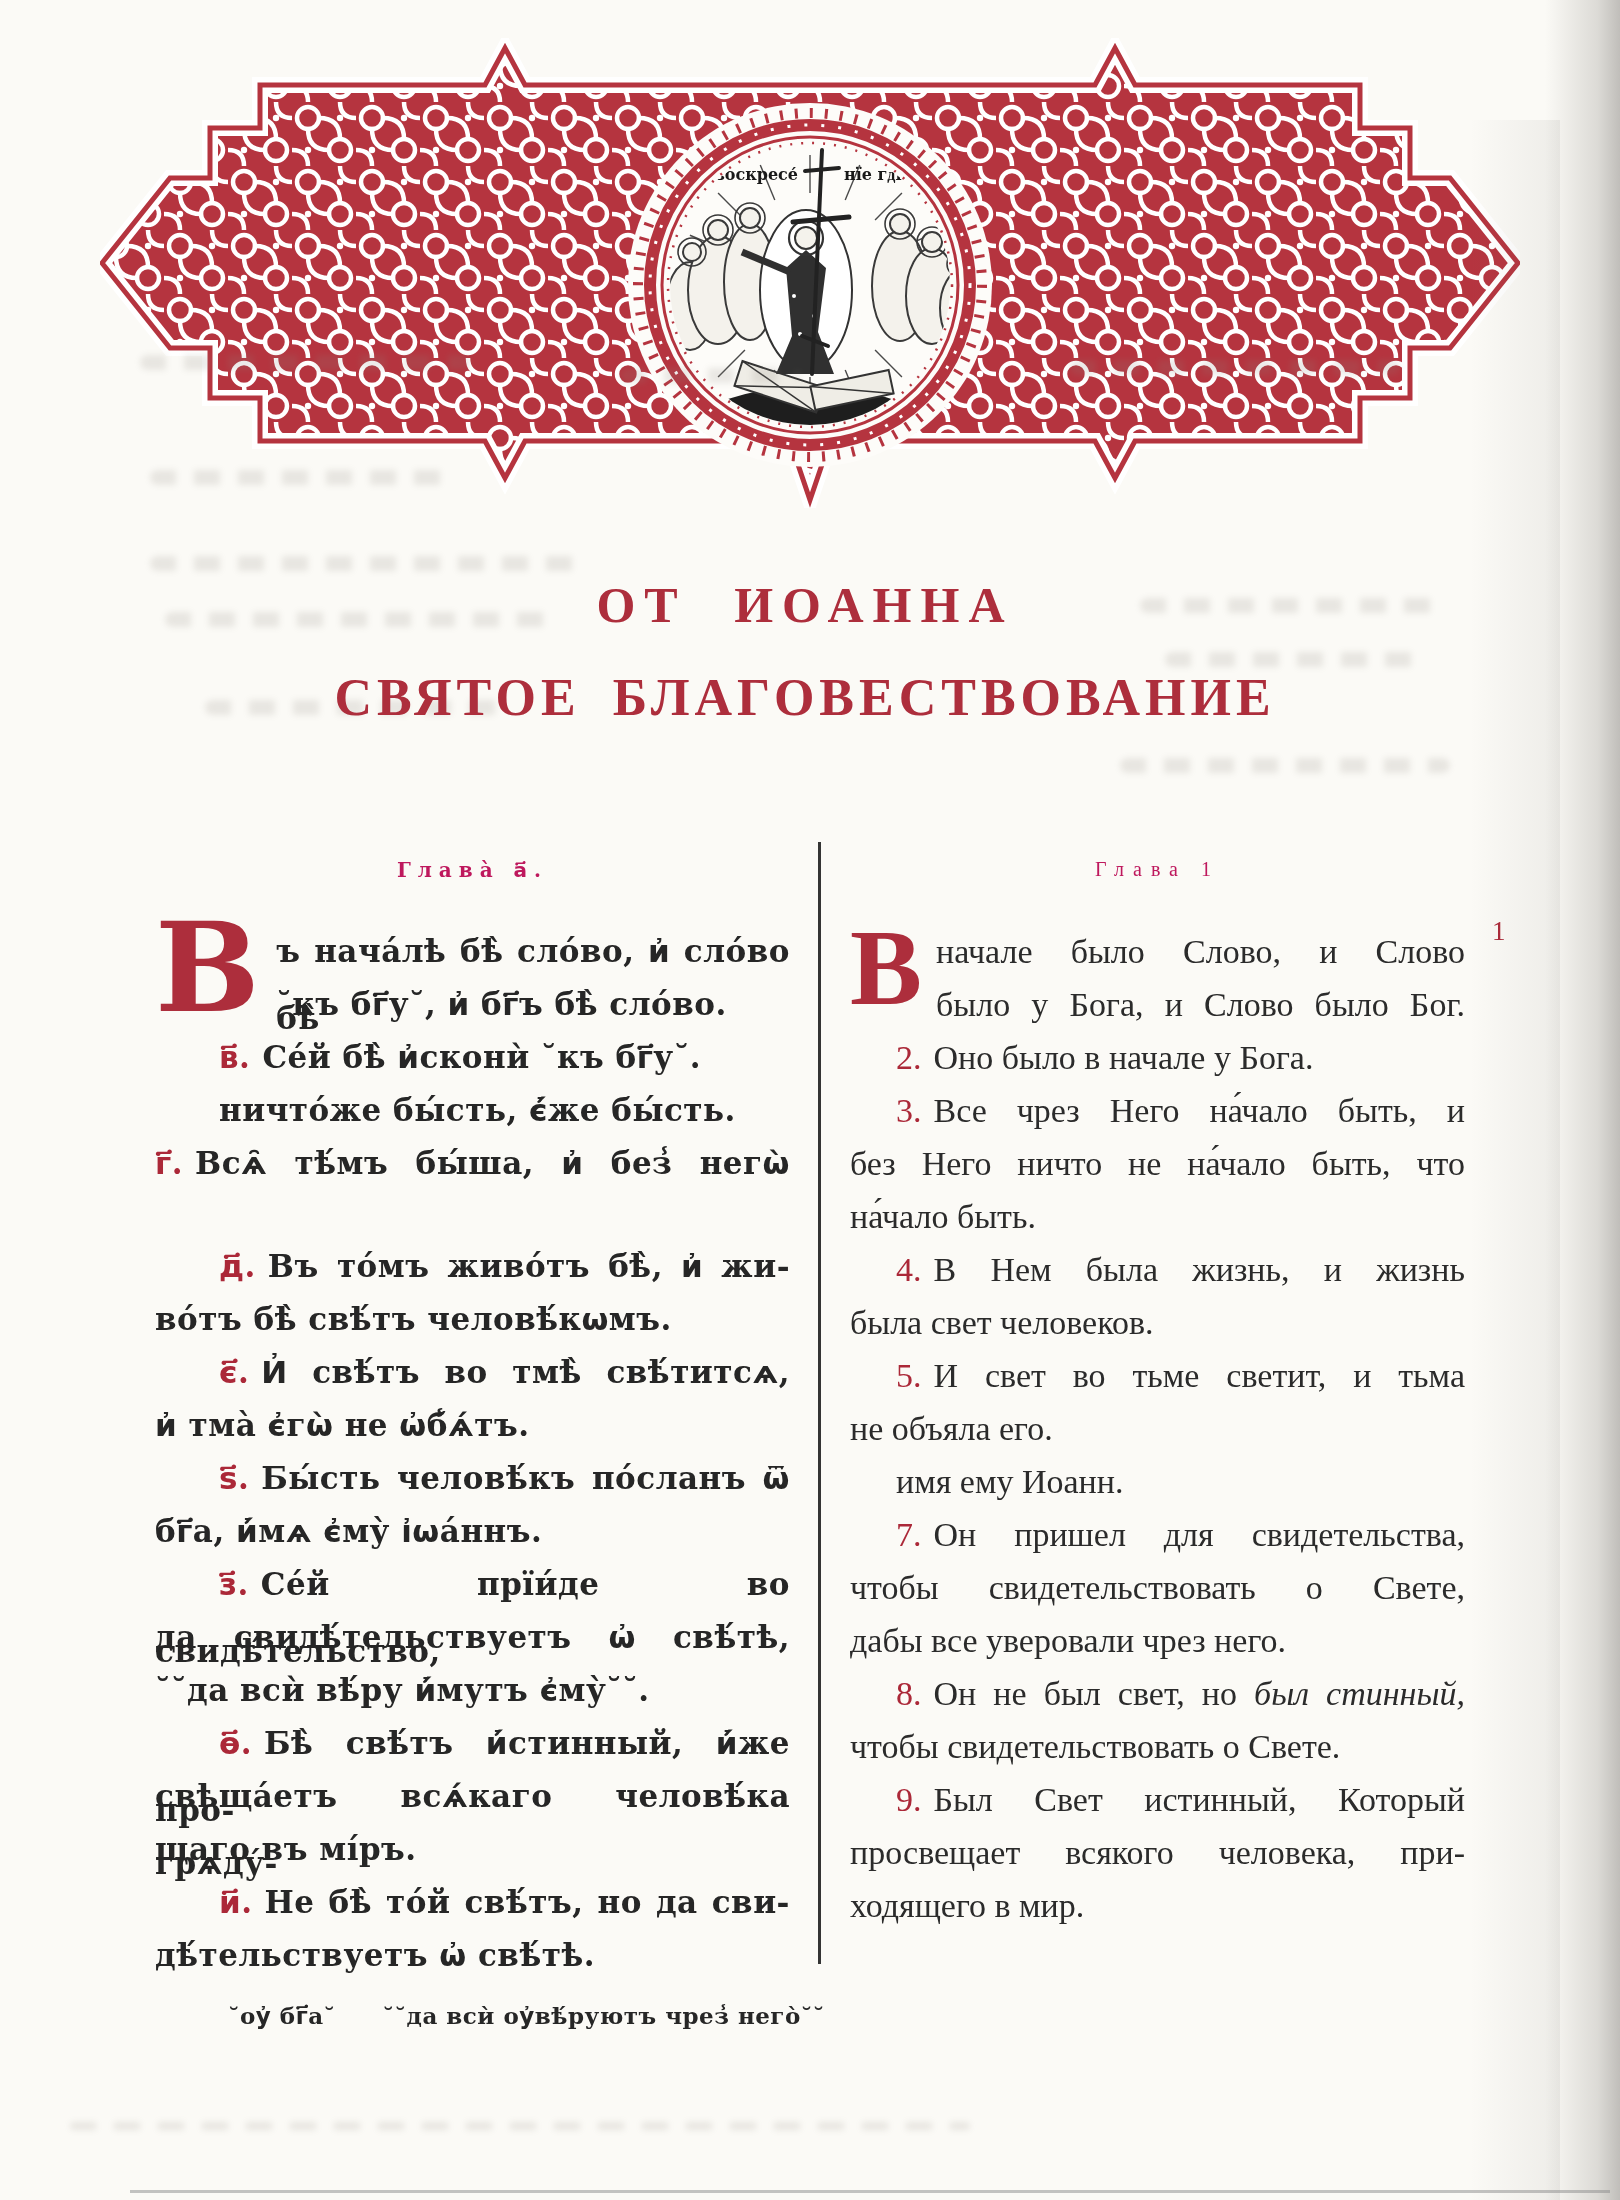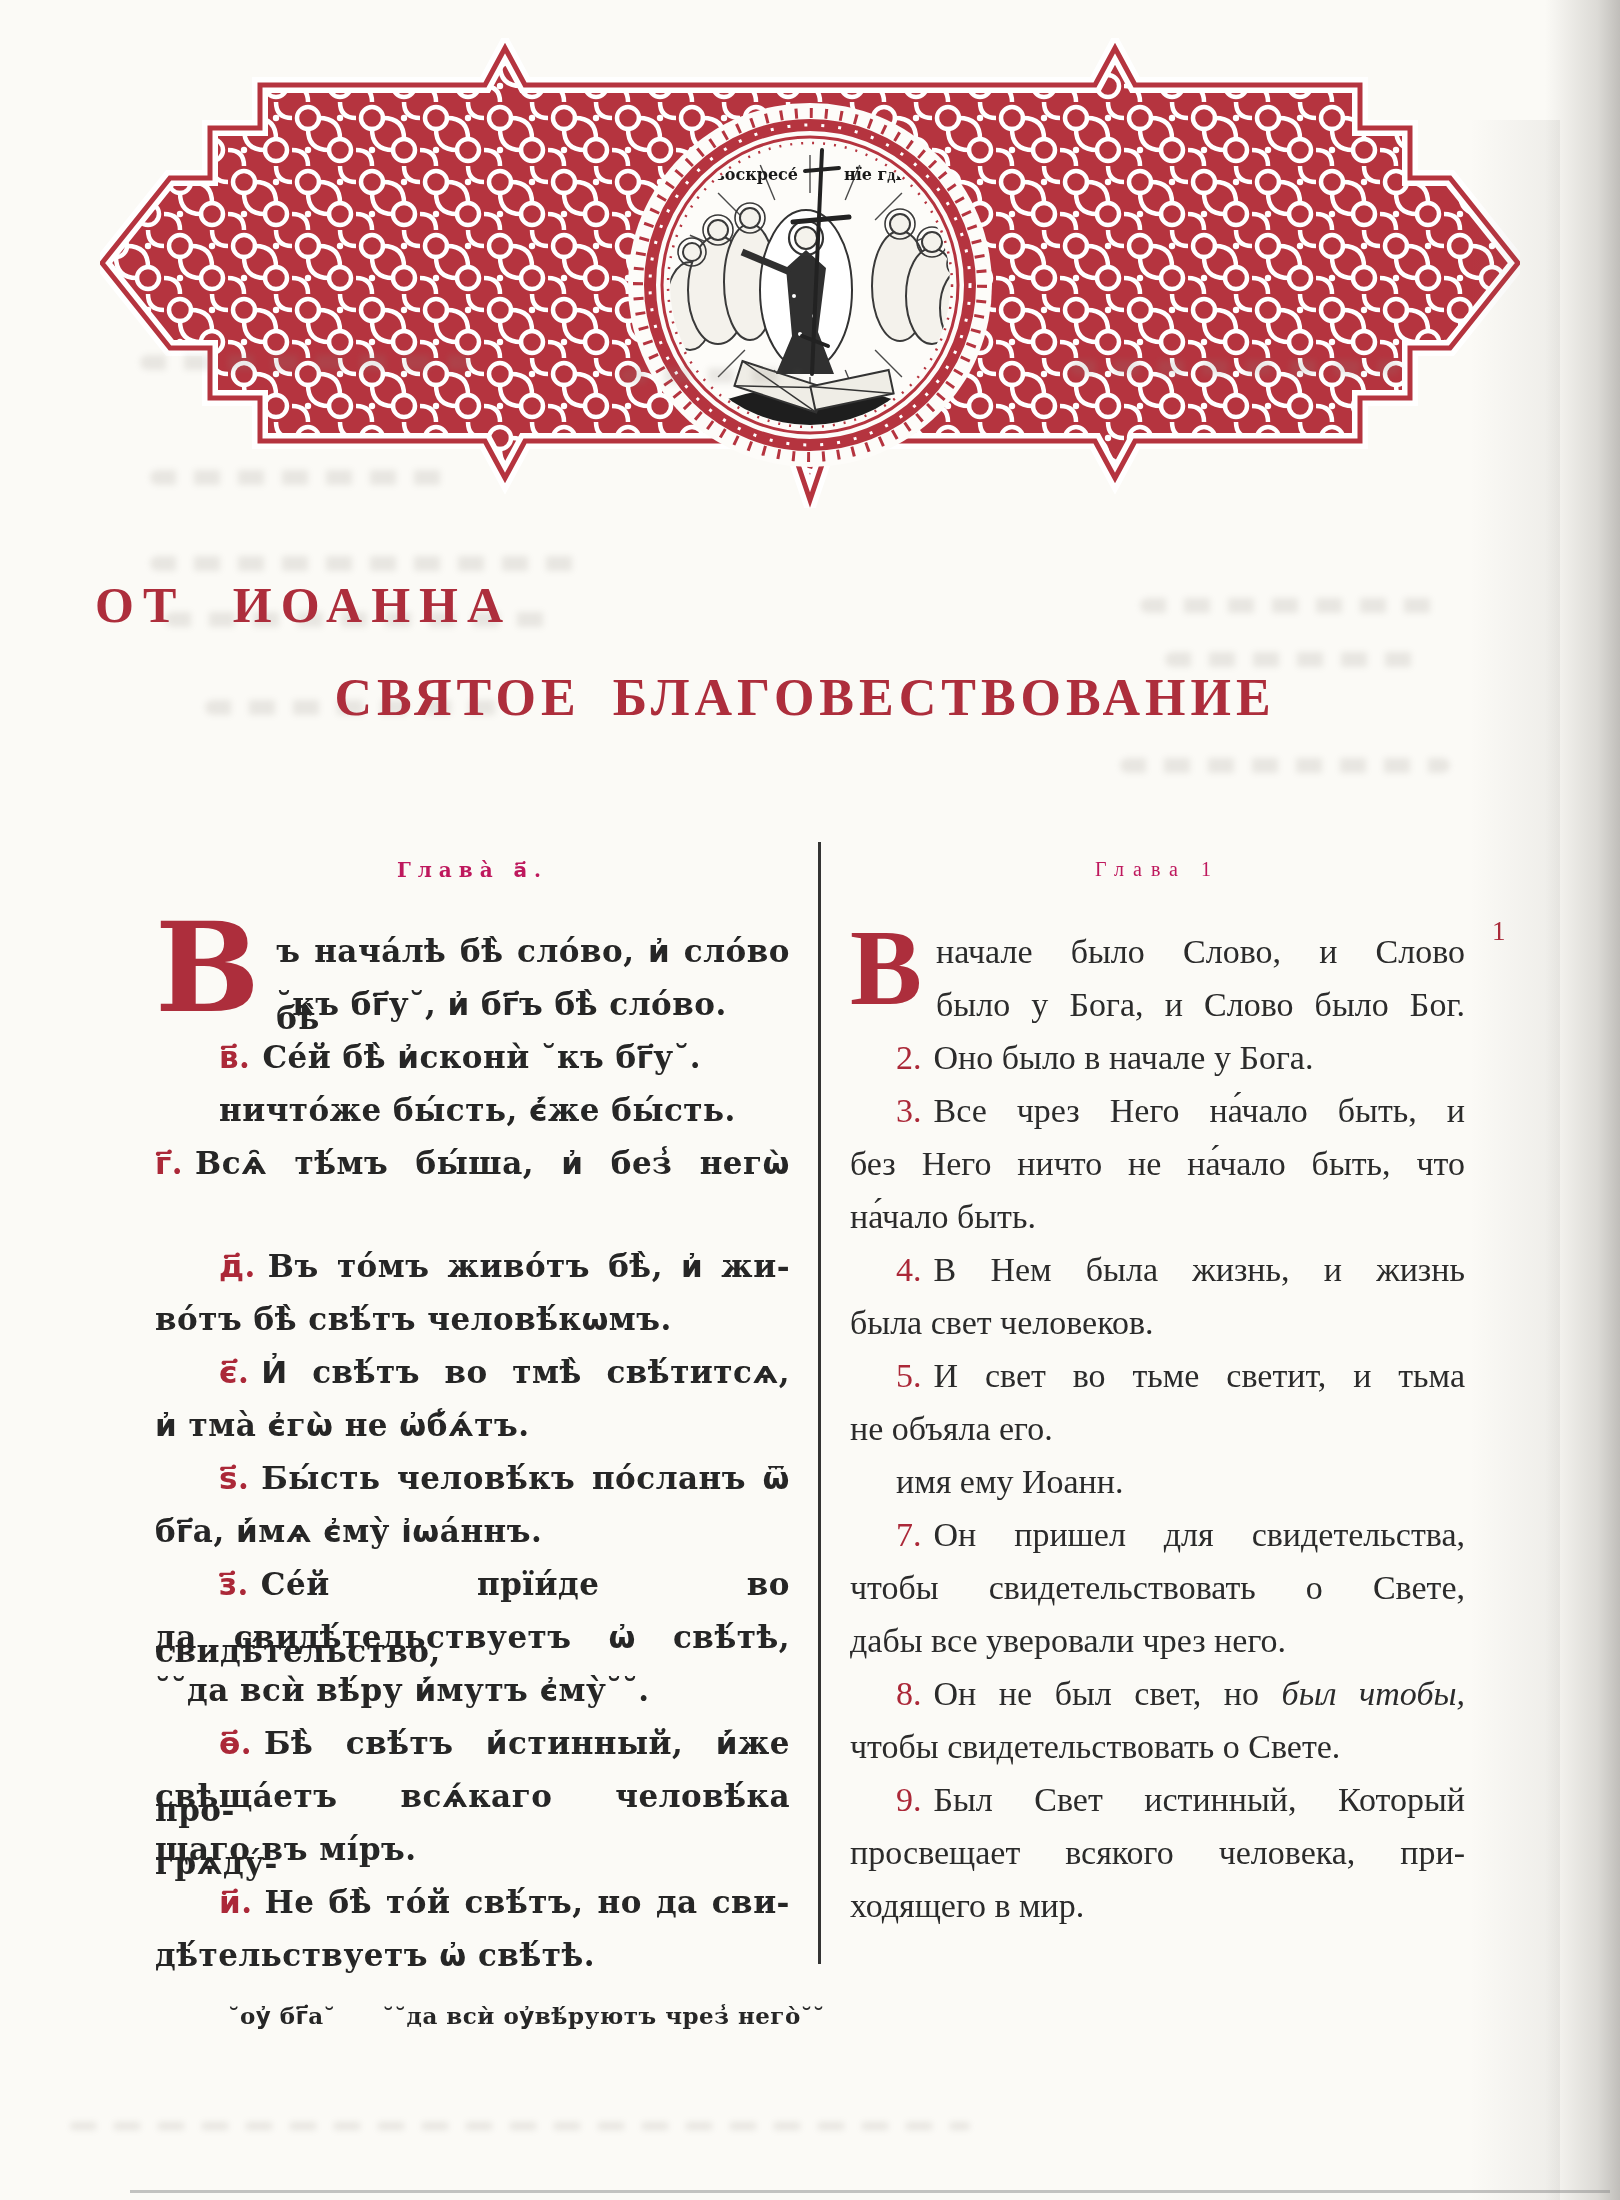--- a/index.html
+++ b/index.html
@@ -1,21 +1,21 @@
 <!DOCTYPE html>
 <html><head>
 <meta charset="utf-8">
 <style>
   html,body{margin:0;padding:0;background:#e8e6e2;}
   .page{position:relative;width:1620px;height:2200px;background:#fbfaf6;overflow:hidden;
         font-family:"Liberation Serif",serif;color:#2b2b2b;}
   
   .headpiece{position:absolute;left:100px;top:38px;width:1420px;height:470px;}
   
-  .title-main{position:absolute;left:95px;top:576px;width:1420px;text-align:left;
+  .title-main{position:absolute;left:95px;top:576px;width:1420px;text-align:center;
       font-weight:bold;font-size:50px;letter-spacing:9px;word-spacing:26px;color:#ad2e3c;}
   .title-sub{position:absolute;left:95px;top:668px;width:1420px;text-align:center;
       font-weight:bold;font-size:52px;letter-spacing:5px;word-spacing:14px;color:#ad2e3c;}
   
   .chap{position:absolute;top:858px;font-size:20px;color:#be185d;text-align:center;font-weight:bold;}
   .chap-sl{left:155px;width:635px;letter-spacing:7px;font-family:"DejaVu Serif","DejaVu Sans",serif;}
   .chap-ru{left:850px;width:615px;letter-spacing:9px;font-weight:normal;}
   
   .divider{position:absolute;left:818px;top:842px;width:3px;height:1122px;background:#343434;}
   
@@ -264,21 +264,21 @@
         </div>
         <div class="verse">
           <div class="ln">имя ему Иоанн.</div>
         </div>
         <div class="verse">
           <div class="ln fill"><span class="vnum">7.</span>Он пришел для свидетельства,</div>
           <div class="ln fill">чтобы свидетельствовать о Свете,</div>
           <div class="ln">дабы все уверовали чрез него.</div>
         </div>
         <div class="verse">
-          <div class="ln fill"><span class="vnum">8.</span>Он не был свет, но <i>был чтобы,</i></div>
+          <div class="ln fill"><span class="vnum">8.</span>Он не был свет, но <i>был стинный,</i></div>
           <div class="ln">чтобы свидетельствовать о Свете.</div>
         </div>
         <div class="verse">
           <div class="ln fill"><span class="vnum">9.</span>Был Свет истинный, Который</div>
           <div class="ln fill">просвещает всякого человека, при-</div>
           <div class="ln">ходящего в мир.</div>
         </div>
       </div>
   </div>
 

